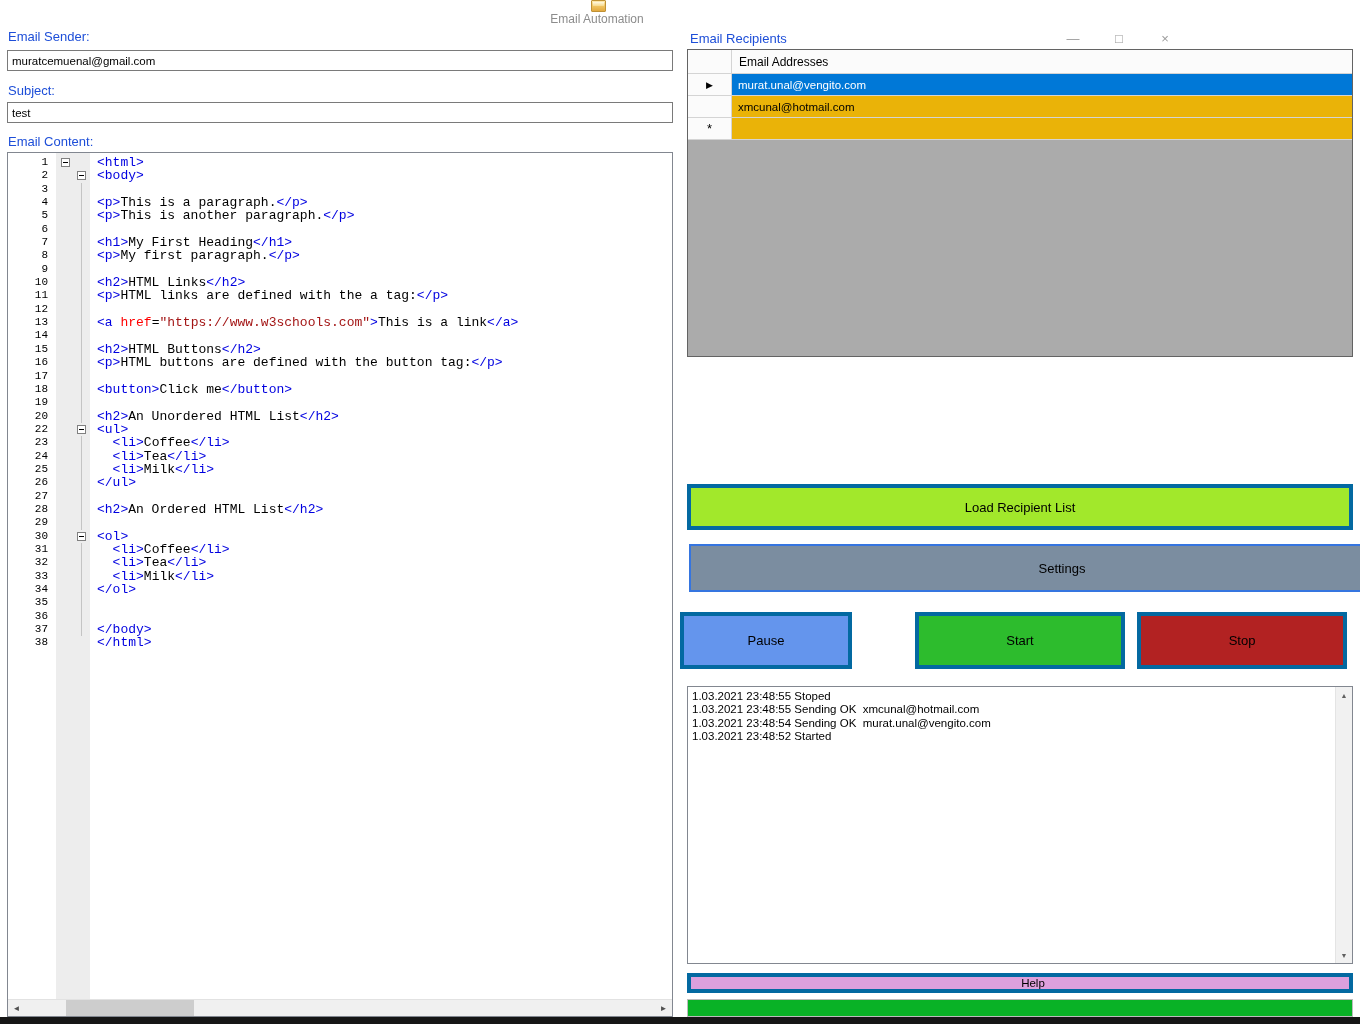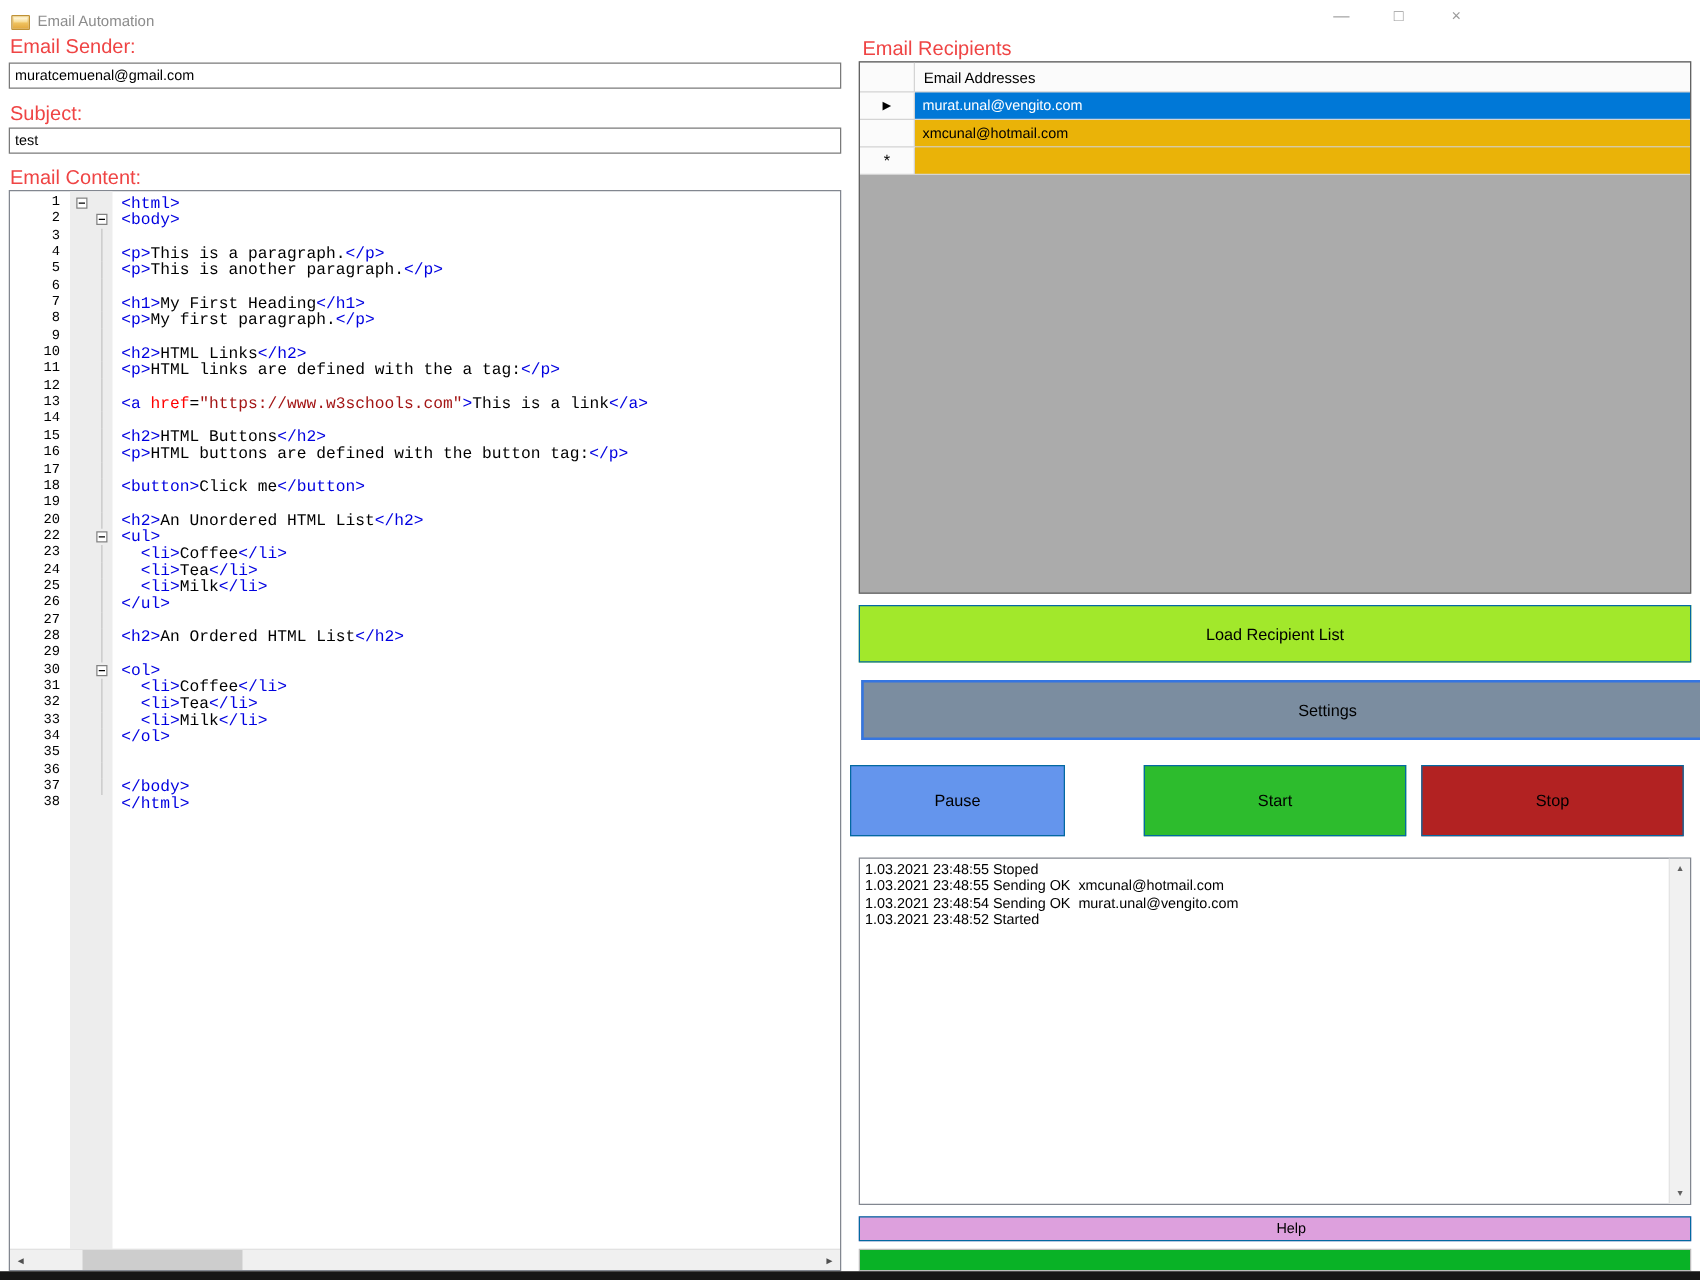--- a/index.html
+++ b/index.html
@@ -5,32 +5,32 @@
   * { box-sizing: border-box; margin: 0; padding: 0; }
   html,body { width:1360px; height:1024px; }
   body {
     position: relative;
     background: #ffffff;
     font-family: "Liberation Sans", "DejaVu Sans", sans-serif;
     color: #000;
     overflow: hidden;
   }
   
-  .titlebar { position:absolute; left:0; top:0; width:1188px; height:24px; background:#fff; display:flex; align-items:flex-end; }
+  .titlebar { position:absolute; left:0; top:0; width:1188px; height:24px; background:#fff; display:flex; align-items:center;flex-direction:column; }
   .app-icon { width:15px; height:12px; margin-left:9px; flex:none;
     background:linear-gradient(180deg,#fdeab0 0%,#f2c766 45%,#e2a93f 100%);
     border:1px solid #bf9135; border-radius:1px; position:relative; }
   .app-icon::after { content:""; position:absolute; left:1px; top:1px; right:1px; height:4px;
     background:linear-gradient(180deg,#fff8e0,#f6d98c); }
   .win-title { margin-left:6px; font-size:12px; color:#8c8c8c; }
   .win-btns { margin-left:auto; display:flex; height:24px; }
   .wbtn { width:46px; height:24px; display:flex; align-items:center; justify-content:center;
     color:#9b9b9b; font-size:13px; cursor:default; }
   
-  .lbl { position:absolute; font-size:16px; color:#ef4444; }
+  .lbl { position:absolute; font-size:13px; color:#1d4ed8; }
   .textfield { position:absolute; left:7px; width:666px; height:21px; border:1px solid #7a7a7a;
     font-family:"Liberation Sans","DejaVu Sans",sans-serif; font-size:11.5px; padding:1px 4px; color:#000; background:#fff; }
   
   .editor { position:absolute; left:7px; top:152px; width:666px; height:865px;
     border:1px solid #828790; background:#fff; overflow:hidden; }
   .fold-strip { position:absolute; left:48px; top:0; bottom:17px; width:34px; background:#ededed; z-index:0; }
   .code-lines { position:absolute; left:0; right:0; top:3px; bottom:17px; overflow:hidden; z-index:1; }
   .code-row { display:flex; height:13.35px; }
   .gutter-num { width:48px; flex:none; text-align:right; padding-right:8px;
     font-family:"Liberation Mono","DejaVu Sans Mono",monospace; font-size:11px; line-height:13.35px; color:#000; }
@@ -43,35 +43,35 @@
     line-height:13.35px; white-space:pre; color:#000; padding-left:7px; }
   .tg { color:#0000e0; }
   .attr { color:#ff0000; }
   .str { color:#a31515; }
   .hscroll { position:absolute; left:0; right:0; bottom:0; height:17px; background:#f0f0f0; border-top:1px solid #e2e2e2; z-index:2; }
   .sarrow { position:absolute; top:0; width:17px; height:17px; display:flex; align-items:center; justify-content:center;
     font-size:8px; color:#505050; }
   .sarrow.left { left:0; } .sarrow.right { right:0; }
   .sthumb { position:absolute; left:58px; top:0; width:128px; height:17px; background:#cdcdcd; }
   
-  .grid { position:absolute; left:687px; top:49px; width:666px; height:426px;
+  .grid { position:absolute; left:687px; top:49px; width:666px; height:308px;
     background:var(--grid-background); border:1px solid #636363; overflow:hidden; }
   .grid-header { display:flex; height:24px; }
   .row-header { width:44px; flex:none; background:#fbfbfb; border-right:1px solid #d4d4d4; border-bottom:1px solid #d4d4d4;
     display:flex; align-items:center; justify-content:center; font-size:9px; color:#000; }
   .row-header.star { font-size:13px; }
   .col-header { flex:1; background:#fbfbfb; border-bottom:1px solid #d4d4d4;
     display:flex; align-items:center; padding-left:7px; font-size:12px; color:#000; }
   .grid-row { display:flex; height:22px; }
   .row-cell { flex:1; background:#eab308; border-bottom:1px solid #d4d4d4;
     display:flex; align-items:center; padding-left:6px; font-size:11.5px; color:#000; }
   .grid-row.selected .row-cell { background:var(--selection); color:#fff; }
   
   .abtn { position:absolute; display:flex; align-items:center; justify-content:center;
-    border:1px solid #0369a1; background:#eee; color:#000;
+    border:4px solid #0369a1; background:#eee; color:#000;
     font-family:"Liberation Sans","DejaVu Sans",sans-serif; font-size:13px; cursor:default; }
   #btn-load     { left:687px; top:484px; width:666px; height:46px; background:var(--load-button); }
   #btn-settings { left:689px; top:544px; width:746px; height:48px; background:var(--settings-button);
                   border:2px solid var(--settings-border); }
   #btn-pause    { left:680px; top:612px; width:172px; height:57px; background:var(--pause-button); }
   #btn-start    { left:915px; top:612px; width:210px; height:57px; background:var(--start-button); }
   #btn-stop     { left:1137px; top:612px; width:210px; height:57px; background:var(--stop-button); }
   #btn-help     { left:687px; top:973px; width:666px; height:20px; background:var(--help-button); font-size:11.5px;padding-left:26px; }
   
   .log { position:absolute; left:687px; top:686px; width:666px; height:278px; background:#fff; border:1px solid #828790; }

